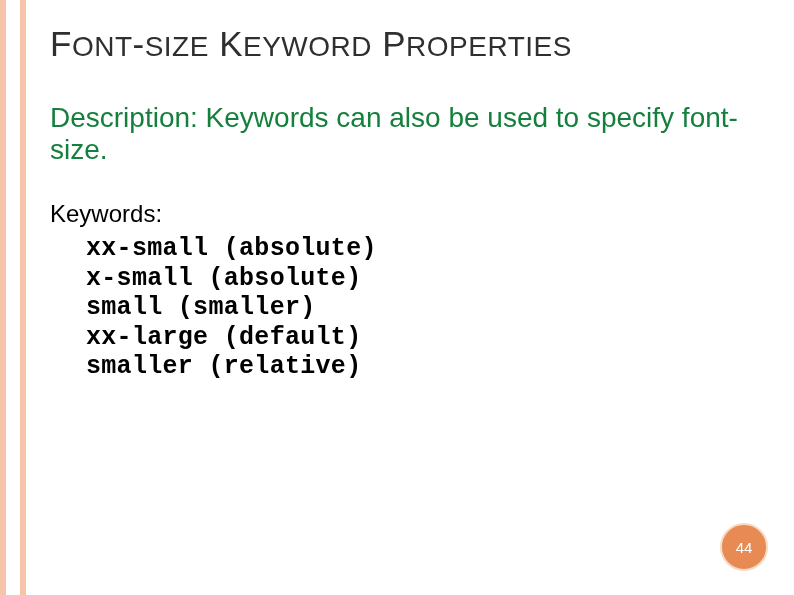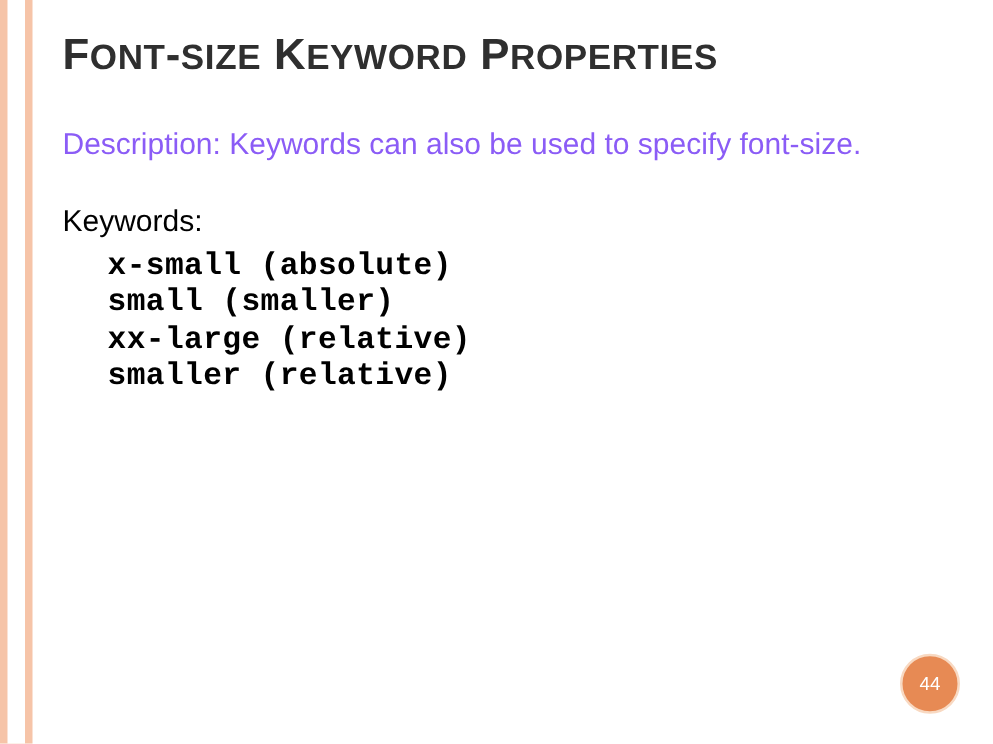--- a/index.html
+++ b/index.html
@@ -30,31 +30,31 @@
   .content {
     position: absolute;
     left: 50px;
     top: 24px;
     right: 30px;
   }
   .title {
     font-size: 35px;
     letter-spacing: 0.5px;
     color: #2f2f2f;
-    font-weight: 700;
+    font-weight: 400;
     margin-bottom: 38px;
   }
   .title .caps { font-size: 35px; }
   .title .sc { font-size: 28px; }
   .desc {
-    font-size: 24px;
+    font-size: 28px;
     line-height: 1.15;
     font-weight: 400;
     margin-bottom: 34px;
-    color: #8b5cf6;
+    color: #15803d;
   }
   .keywords-label {
     font-size: 24px;
     font-weight: normal;
     margin-bottom: 6px;
   }
   .kw-list {
     margin-left: 36px;
     font-family: "Courier New", Courier, monospace;
     font-size: 25px;
@@ -90,23 +90,24 @@
 
   <h1 class="title">
     <span class="caps">F</span><span class="sc">ONT</span><span class="caps">-</span><span class="sc">S</span><span class="sc">IZE</span><span> </span><span class="caps">K</span><span class="sc">EYWORD</span><span> </span><span class="caps">P</span><span class="sc">ROPERTIES</span>
   </h1>
 
   <p class="desc">Description: Keywords can also be used to specify font-size.</p>
 
   <p class="keywords-label">Keywords:</p>
 
   <div class="kw-list">
+    <div>xx-small (absolute)</div>
     <div>x-small (absolute)</div>
     <div>small (smaller)</div>
-    <div>xx-large (relative)</div>
+    <div>xx-large (default)</div>
     <div>smaller (relative)</div>
   </div>
 
 </div>
 
 <div class="page-badge">
   <span>44</span>
 </div>
 
 </body></html>

